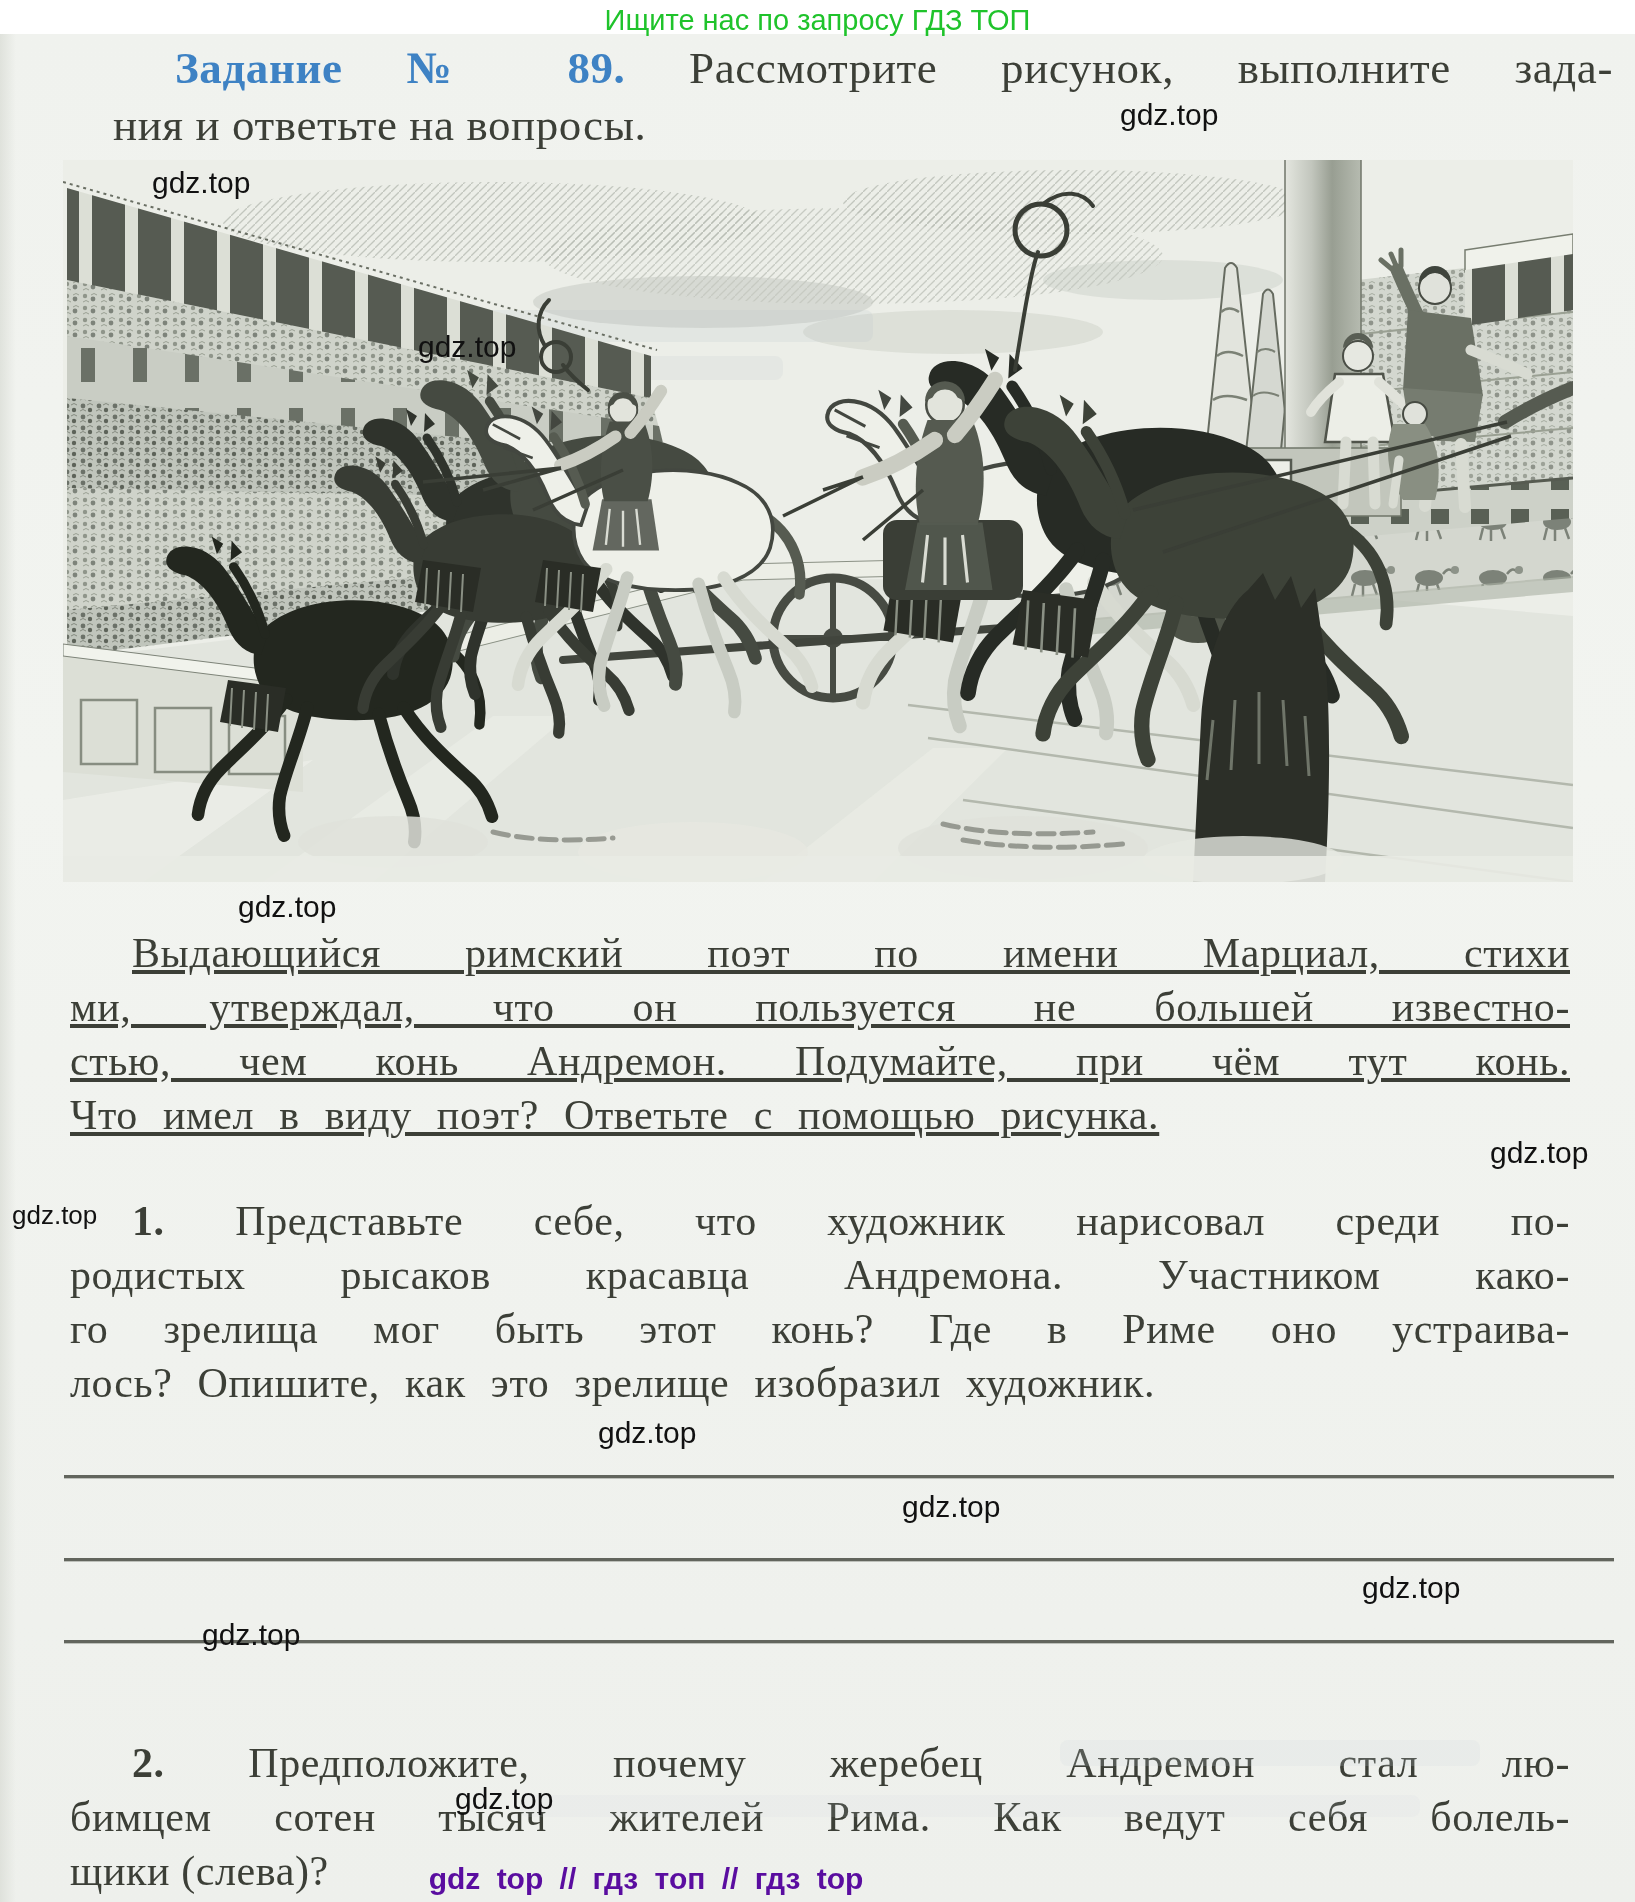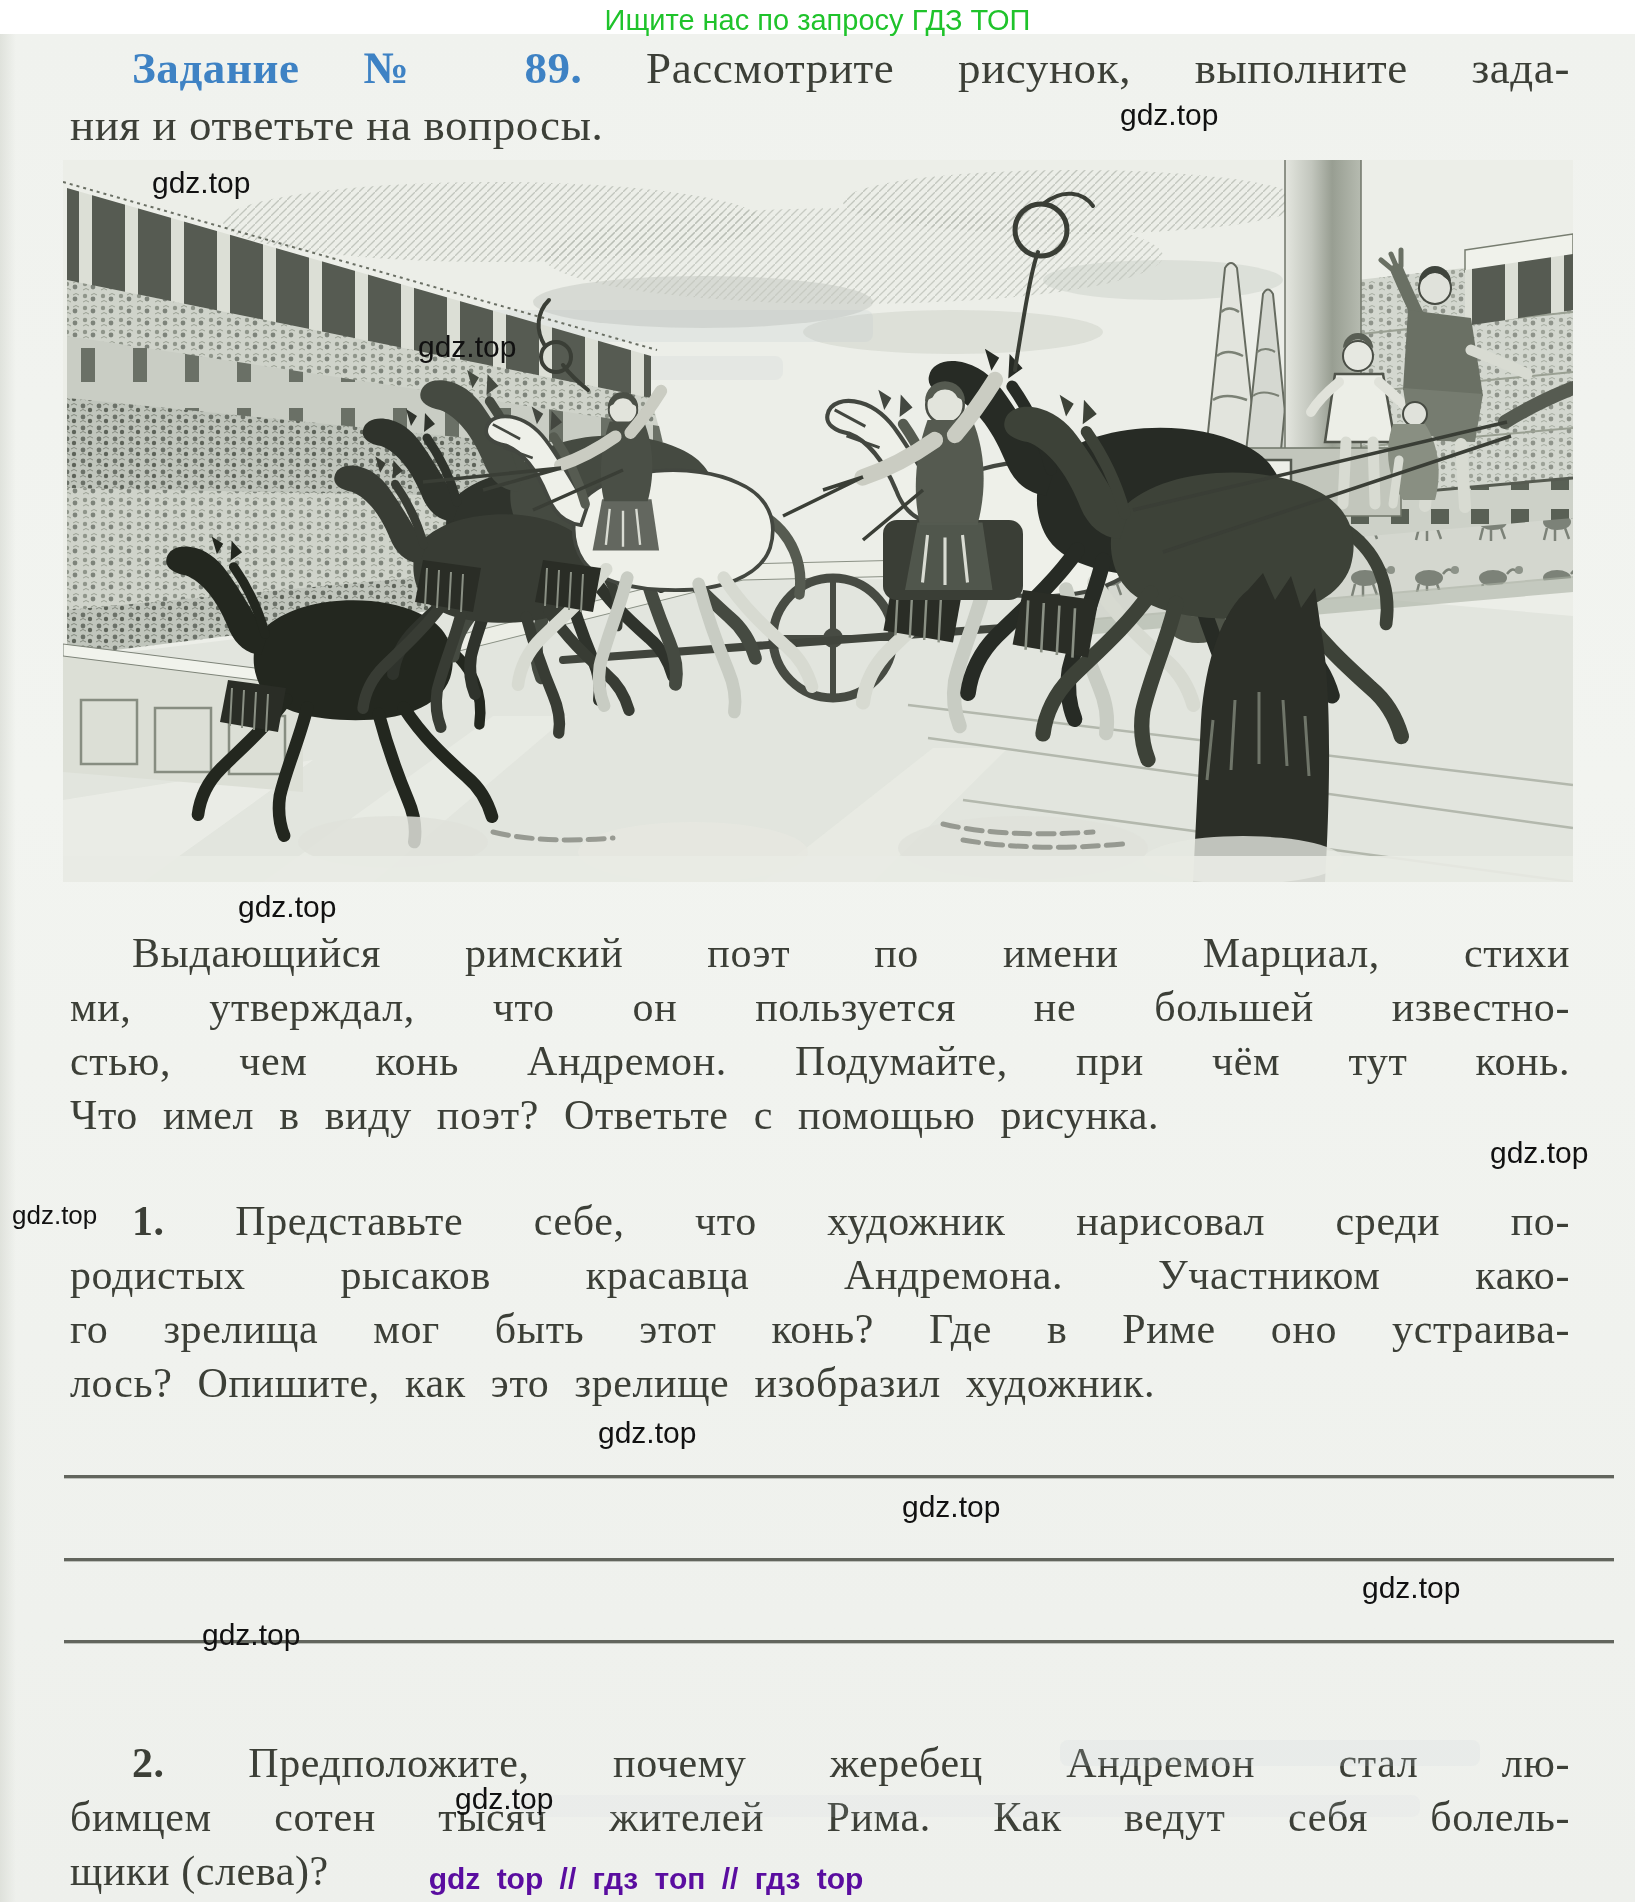--- a/index.html
+++ b/index.html
@@ -9,25 +9,25 @@
          background:linear-gradient(180deg,#f0f2ee 0%,#f2f4f0 40%,#eef0ec 100%);}
   .edge-left{position:absolute;left:0;top:34px;width:16px;height:1868px;
          background:linear-gradient(90deg,#d8dbd4,rgba(240,242,238,0));opacity:.7;}
   .promo{position:absolute;left:0;top:4px;width:1635px;text-align:center;
          font-family:"Liberation Sans",sans-serif;font-size:29px;font-weight:500;color:#1fc32b;}
   .textcol{position:absolute;left:70px;width:1500px;color:#3c3f37;}
   .tline{line-height:54px;font-size:42px;font-weight:500;letter-spacing:.6px;
          text-align:justify;text-align-last:justify;white-space:nowrap;}
   .tline.endline{text-align-last:left;white-space:normal;}
   .indent{text-indent:62px;}
-  .heading{top:40px;}
+  .heading{top:40px;margin-left:43px;}
   .heading .tline{line-height:57px;font-size:45px;}
   .task-label{color:#3e82c4;font-weight:700;}
   .qnum{font-weight:700;}
-  .para{top:926px;}
+  .para{top:926px;text-decoration:underline;}
   .q1{top:1194px;}
   .q2{top:1736px;}
   .wspace{word-spacing:14px;}
   figure.illus{position:absolute;left:63px;top:160px;width:1510px;height:722px;margin:0;}
   .ansline{position:absolute;left:64px;width:1550px;height:3px;background:#62655d;
            box-shadow:0 1px 0 rgba(98,101,93,.35);}
   .wm{position:absolute;font-family:"Liberation Sans",sans-serif;font-size:30px;
       font-weight:400;color:#111;white-space:nowrap;}
   .wm.small{font-size:26px;}
   .footer{position:absolute;left:0;top:1862px;width:1292px;text-align:center;

